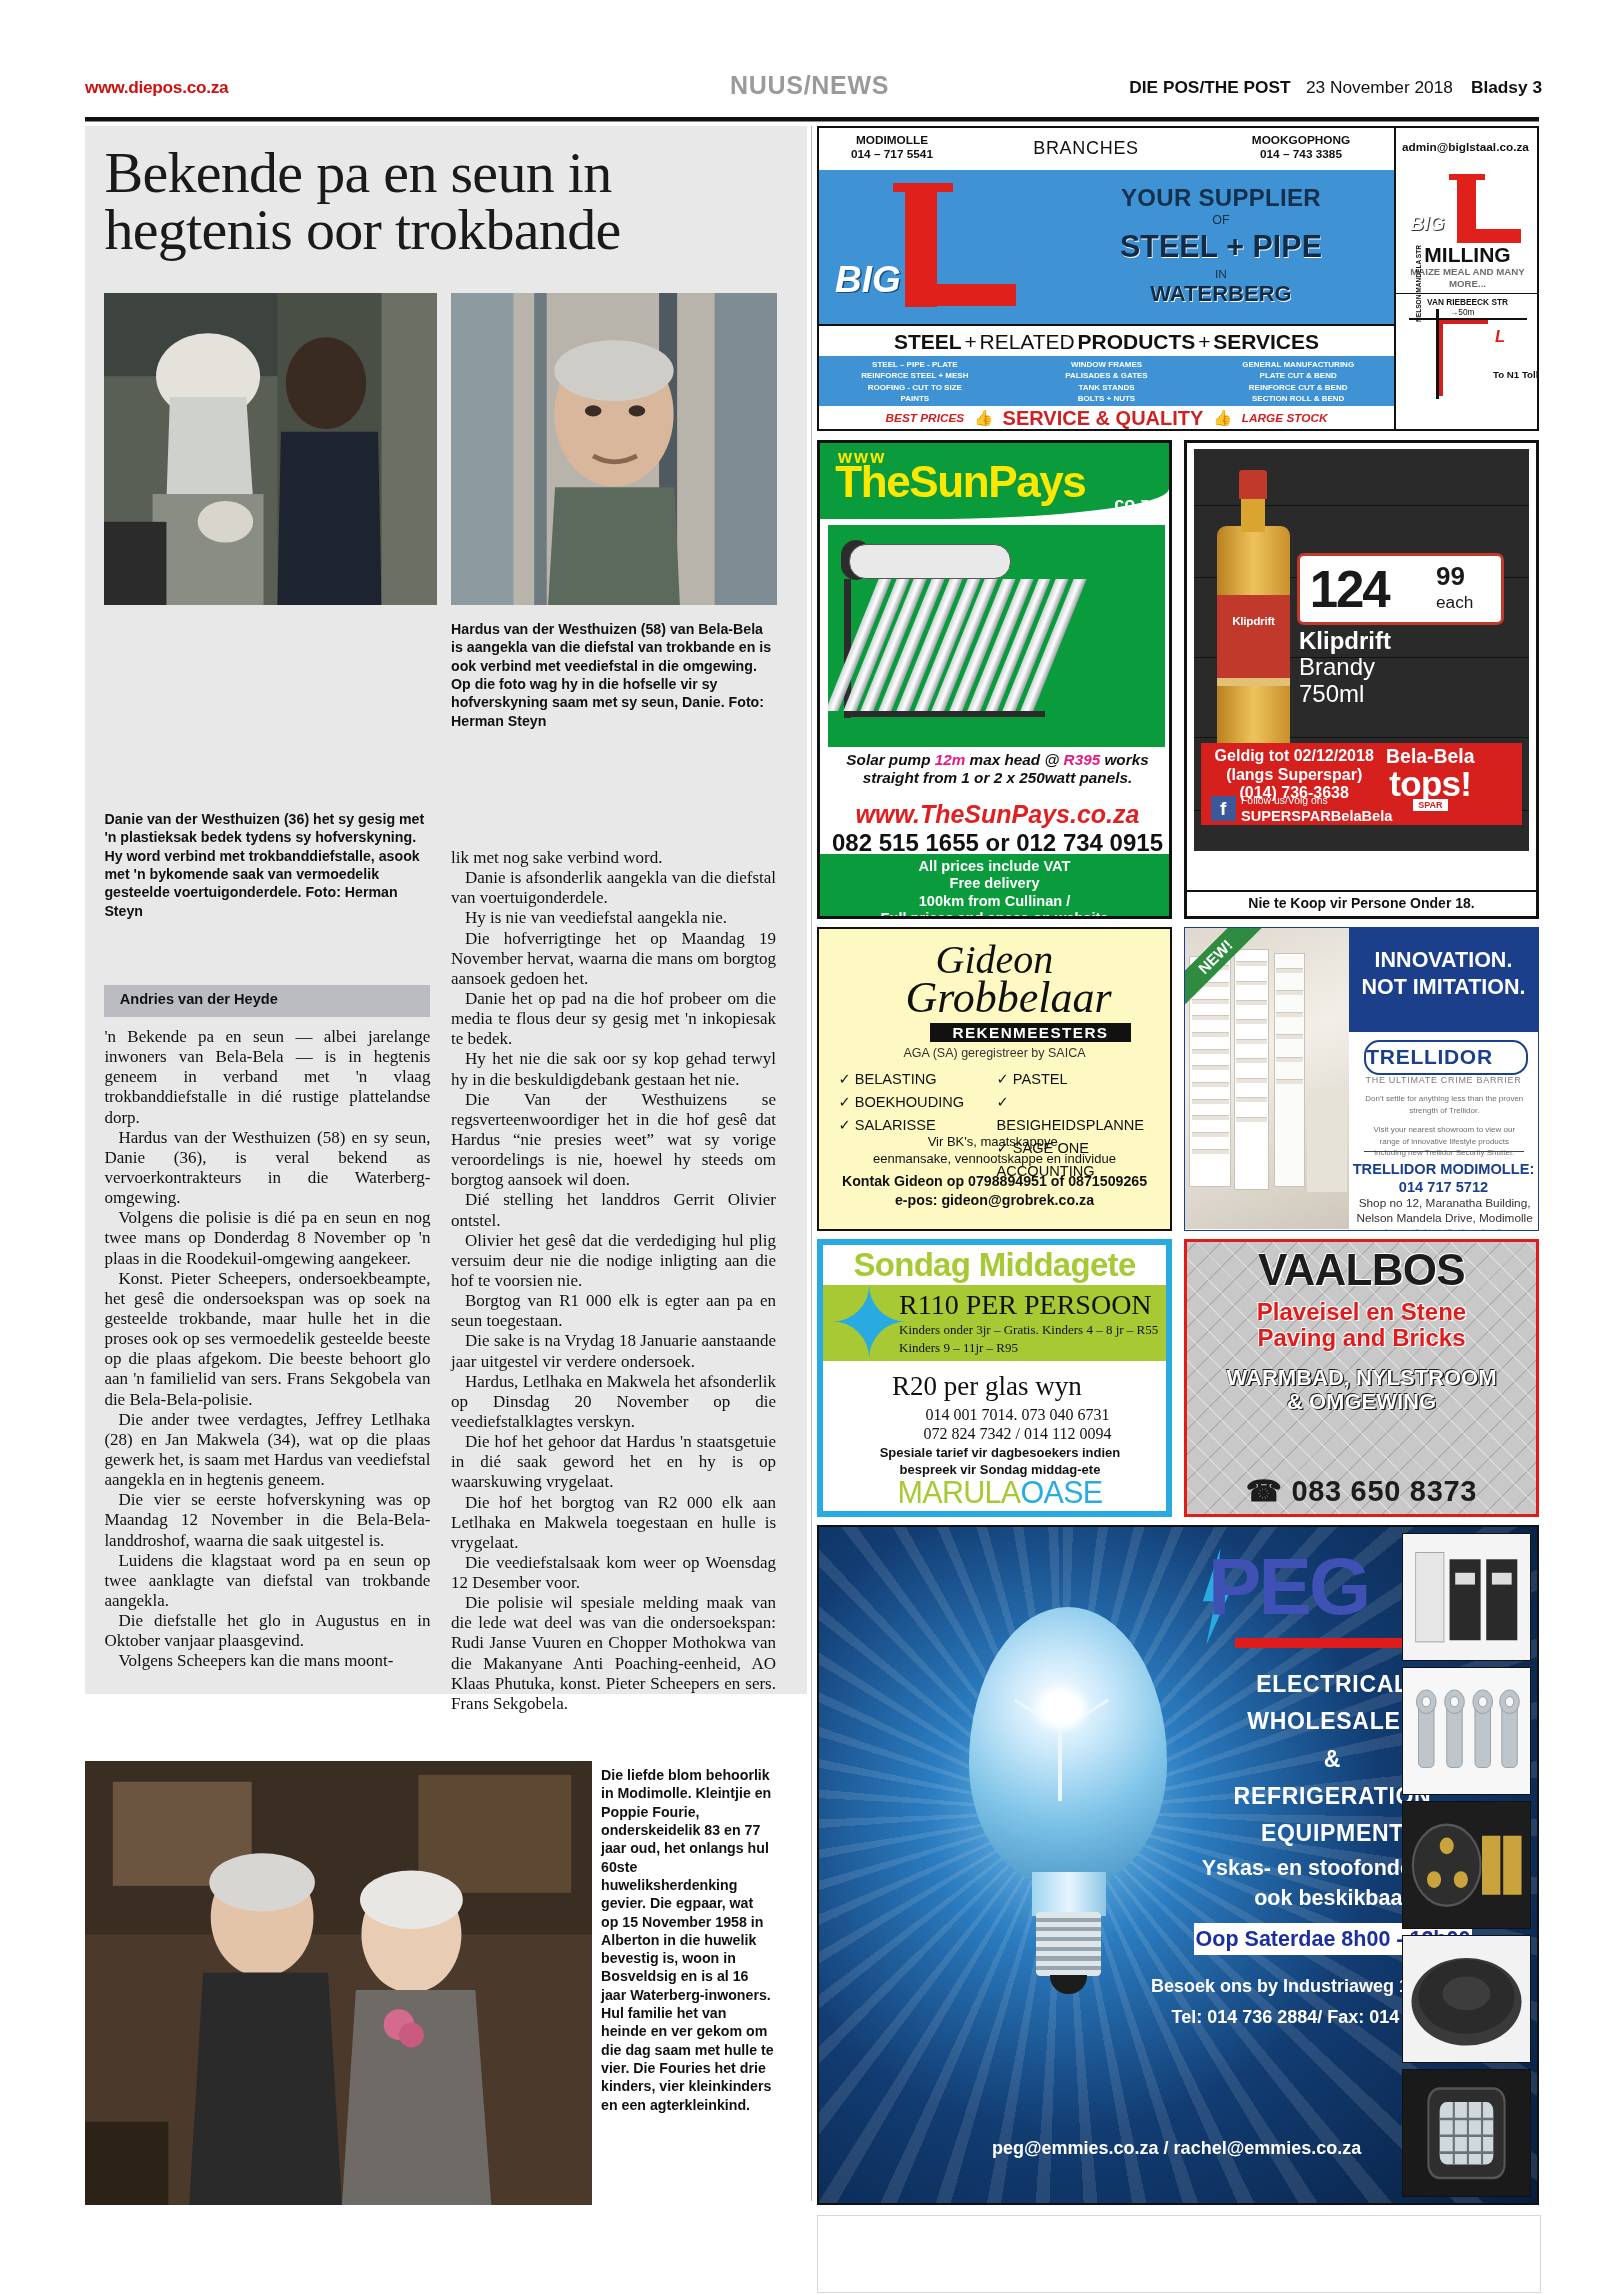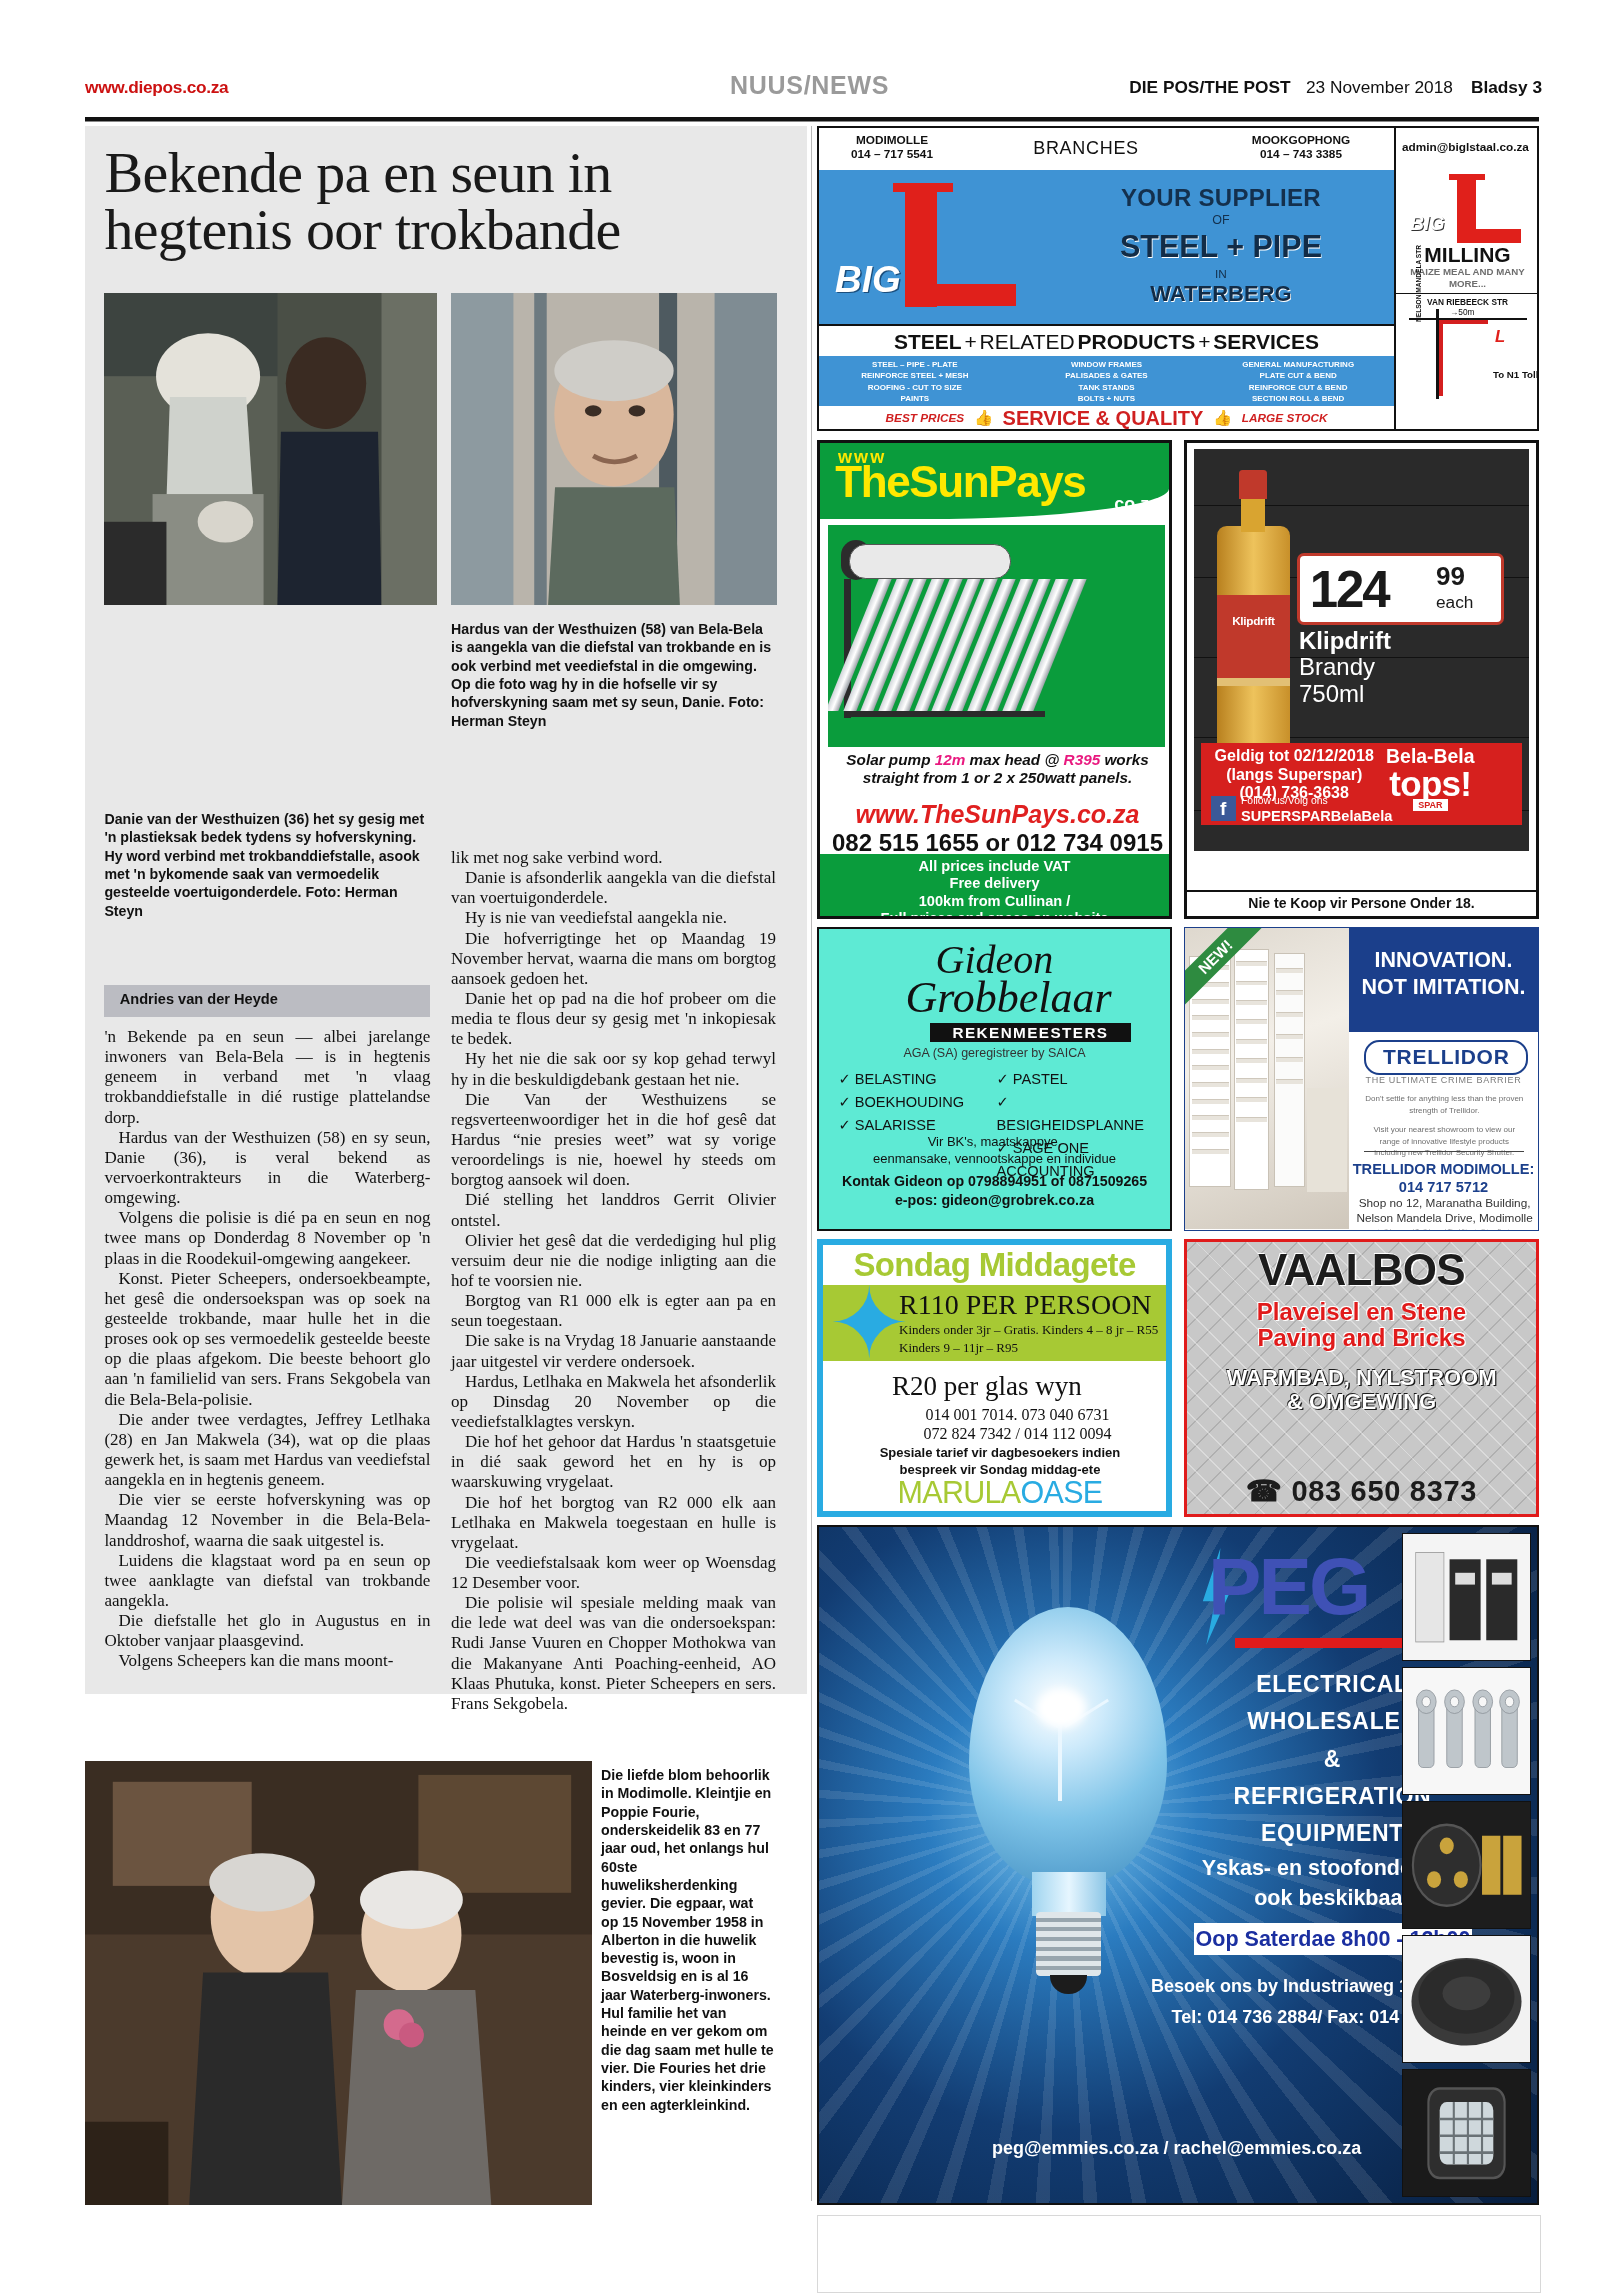--- a/index.html
+++ b/index.html
@@ -144,40 +144,40 @@
   .kd-fbt{position:absolute;left:40px;top:51px;font-family:"Liberation Sans",sans-serif;font-size:10.4px;color:#fff;line-height:1.25;}
   .kd-fbt b{font-size:14.6px;}
   .kd-tops{position:absolute;right:9.7px;top:2.8px;width:164px;text-align:center;}
   .kd-bb{font-family:"Liberation Sans",sans-serif;font-weight:bold;font-size:19.4px;color:#fff;}
   .kd-tp{font-family:"Liberation Sans",sans-serif;font-weight:bold;font-size:35px;color:#fff;line-height:.9;letter-spacing:-0.7px;}
   .kd-at{font-family:"Liberation Sans",sans-serif;font-size:9px;color:#fff;}
   .kd-at span{background:#fff;color:#d6201e;padding:0.7px 5.6px;font-weight:bold;}
   .kd-u18{position:absolute;left:0;bottom:0;width:100%;height:23.6px;background:#fff;border-top:2.1px solid #111;text-align:center;font-family:"Liberation Sans",sans-serif;font-weight:bold;font-size:14px;color:#111;line-height:23.6px;}
 
   
-  .gid{left:817px;top:927px;width:355px;height:304px;border:2.1px solid #111;background:#5eead4;}
+  .gid{left:817px;top:927px;width:355px;height:304px;border:2.1px solid #111;background:#fef9c3;}
   .gid-script{position:absolute;left:0;top:12.5px;width:100%;text-align:center;font-family:"Liberation Serif",serif;font-style:italic;font-size:40px;color:#111;line-height:.92;}
   .gid-script .s2{display:block;margin-left:28px;font-size:44px;}
   .gid-rek{position:absolute;left:111px;top:94px;width:201px;height:19.4px;background:#111;color:#fff;font-family:"Liberation Sans",sans-serif;font-weight:bold;font-size:15.3px;letter-spacing:1.4px;text-align:center;line-height:19.4px;}
   .gid-aga{position:absolute;left:0;top:117px;width:100%;text-align:center;font-family:"Liberation Sans",sans-serif;font-size:12.5px;color:#333;}
   .gid-list{position:absolute;left:19.4px;top:139px;width:312px;display:flex;gap:4.2px;font-family:"Liberation Sans",sans-serif;font-size:14.6px;color:#111;line-height:1.58;}
   .gid-list div{flex:1;}
   .gid-vir{position:absolute;left:0;top:205px;width:100%;text-align:center;font-family:"Liberation Sans",sans-serif;font-size:13px;color:#111;line-height:1.3;}
   .gid-kon{position:absolute;left:0;top:243px;width:100%;text-align:center;font-family:"Liberation Sans",sans-serif;font-weight:bold;font-size:14.2px;color:#111;line-height:1.35;}
 
   
   .tre{left:1184px;top:927px;width:355px;height:304px;border:1.4px solid #1b3f8b;background:#fff;}
   .tre-img{position:absolute;left:0;top:0;width:164px;height:301px;background:linear-gradient(160deg,#ded8ce,#f3efe8 40%,#cfc7bb);overflow:hidden;}
   .shut{position:absolute;background:#fff;border:0.7px solid #c9c2b6;}
   .sl{position:absolute;left:1.4px;right:1.4px;height:3.5px;background:#e8e4dc;border-top:0.7px solid #cfc8bc;}
   .tre-new{position:absolute;left:-25px;top:16.7px;width:111px;height:23.6px;background:#2e8b40;transform:rotate(-45deg);color:#fff;font-family:"Liberation Sans",sans-serif;font-weight:bold;font-size:15.3px;text-align:center;line-height:23.6px;}
   .tre-blue{position:absolute;left:164px;top:0;right:0;height:104px;background:#1b3f8b;}
   .tre-h{position:absolute;left:0;top:19.4px;width:100%;text-align:center;font-family:"Liberation Sans",sans-serif;font-weight:bold;font-size:21.5px;color:#fff;line-height:1.25;}
   .tre-white{position:absolute;left:164px;top:104px;right:0;bottom:0;background:#fff;}
-  .tre-logo{position:absolute;left:15.3px;top:8.3px;width:160px;height:30.5px;border:2.1px solid #1b3f8b;border-radius:15.3px;text-align:center;line-height:30.5px;font-family:"Liberation Sans",sans-serif;font-weight:bold;font-size:21px;color:#1b3f8b;letter-spacing:0.7px;}
+  .tre-logo{position:absolute;left:15.3px;top:8.3px;width:160px;height:30.5px;border:2.1px solid #1b3f8b;border-radius:15.3px;line-height:30.5px;font-family:"Liberation Sans",sans-serif;font-weight:bold;font-size:21px;color:#1b3f8b;letter-spacing:0.7px;}
   .tre-tag{position:absolute;left:0;top:43px;width:100%;text-align:center;font-family:"Liberation Sans",sans-serif;font-size:9px;color:#7b7b7b;letter-spacing:0.7px;}
   .tre-p{position:absolute;left:15.3px;top:61px;width:160px;text-align:center;font-family:"Liberation Sans",sans-serif;font-size:8px;color:#6f6f6f;line-height:1.45;}
   .tre-hr{position:absolute;left:15.3px;top:119px;width:160px;height:1.4px;background:#444;}
   .tre-mod{position:absolute;left:0;top:128px;width:100%;text-align:center;font-family:"Liberation Sans",sans-serif;font-weight:bold;font-size:14.6px;color:#1b3f8b;line-height:1.25;}
   .tre-addr{position:absolute;left:5.6px;top:164px;width:180px;text-align:center;font-family:"Liberation Sans",sans-serif;font-size:11.8px;color:#333;line-height:1.3;}
   .tre-fine{position:absolute;left:15.3px;top:196px;width:160px;text-align:center;font-family:"Liberation Sans",sans-serif;font-size:5.6px;color:#999;line-height:1.4;}
 
   
   .son{left:817px;top:1239px;width:355px;height:278px;border:6.2px solid #29abe2;background:#fff;}
   .son-h{position:absolute;left:0;top:1.4px;width:100%;text-align:center;font-family:"Liberation Sans",sans-serif;font-weight:bold;font-size:33px;color:#a7c934;letter-spacing:-0.7px;}

